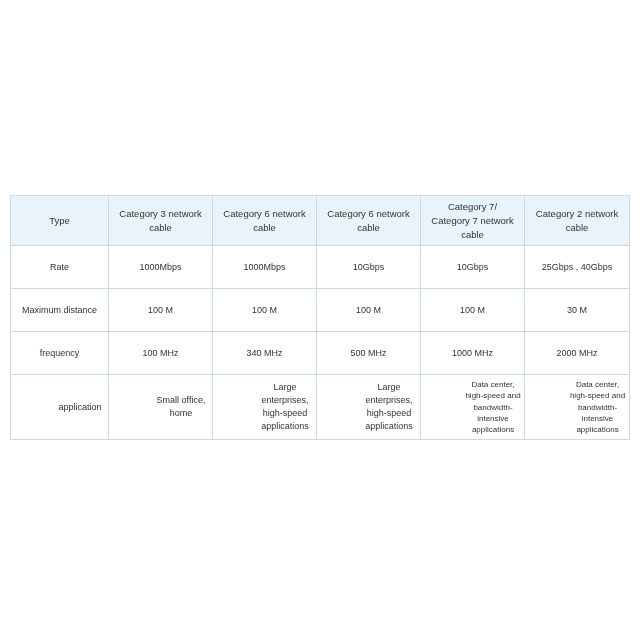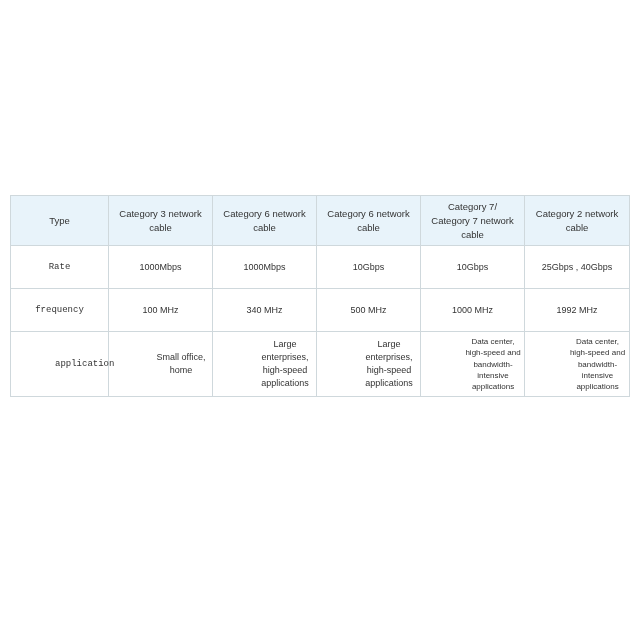--- a/index.html
+++ b/index.html
@@ -48,21 +48,20 @@
   }
   table.spec tbody td {
     font-size: 9px;
     height: 34px;
     line-height: 1.35;
     background: #ffffff;
   }
   table.spec tbody tr td:first-child {
     font-size: 9px;
     color: #333333;
-    font-family: Liberation Mono, monospace;
   }
   table.spec tbody tr:last-child td {
     height: 46px;
     padding-left: 44px;
   }
   .col-label { width: 98px; }
   .col-data  { width: 104px; }
   .col-data-wide { width: 105px; }
   .small-wrap {
     font-size: 8px;
@@ -114,26 +113,34 @@
       <tbody>
         <tr>
           <td>Rate</td>
           <td>1000Mbps</td>
           <td>1000Mbps</td>
           <td>10Gbps</td>
           <td>10Gbps</td>
           <td>25Gbps , 40Gbps</td>
         </tr>
         <tr>
+          <td>Maximum distance</td>
+          <td>100 M</td>
+          <td>100 M</td>
+          <td>100 M</td>
+          <td>100 M</td>
+          <td>30 M</td>
+        </tr>
+        <tr>
           <td>frequency</td>
           <td>100 MHz</td>
           <td>340 MHz</td>
           <td>500 MHz</td>
           <td>1000 MHz</td>
-          <td>1992 MHz</td>
+          <td>2000 MHz</td>
         </tr>
         <tr>
           <td>application</td>
           <td>
             <span class="two-line">Small office, home</span>
             <span class="two-line"></span>
           </td>
           <td>
             <span class="two-line">Large enterprises,</span>
             <span class="two-line">high-speed applications</span>

